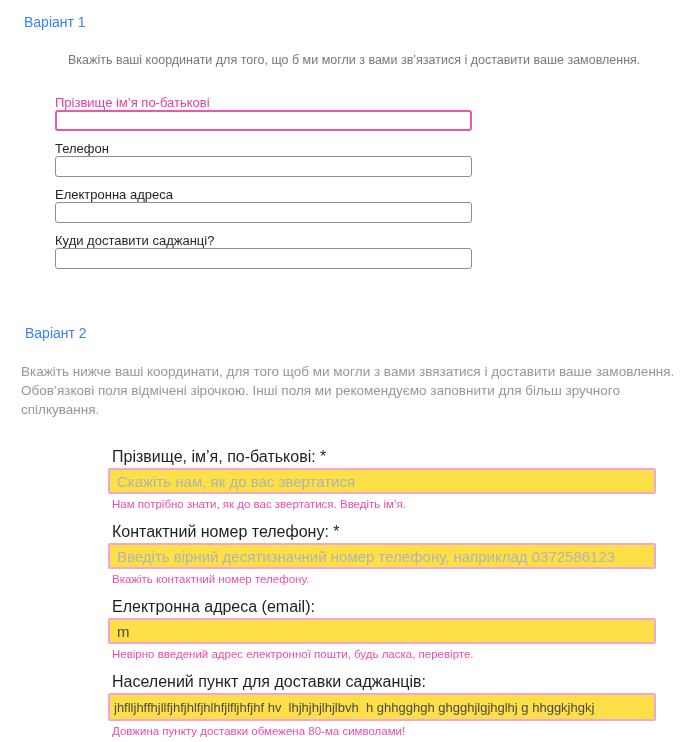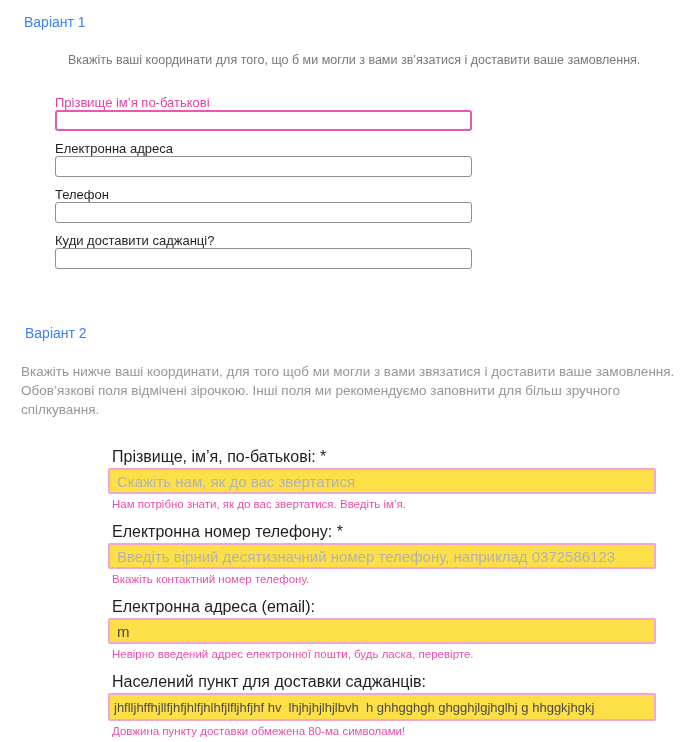--- a/index.html
+++ b/index.html
@@ -68,25 +68,25 @@
     <h2 id="v1-title" class="section-title">Варіант 1</h2>
 
     <p class="intro1">Вкажіть ваші координати для того, що б ми могли з вами зв’язатися і доставити ваше замовлення.</p>
 
     <form class="form1">
       <div class="row">
         <label class="pink">Прізвище ім’я по-батькові</label>
         <input type="text" class="focused" style="">
       </div>
       <div class="row">
-        <label>Електронна адреса</label>
+        <label>Телефон</label>
         <input type="text" style="">
       </div>
       <div class="row">
-        <label>Телефон</label>
+        <label>Електронна адреса</label>
         <input type="text" style="">
       </div>
       <div class="row">
         <label>Куди доставити саджанці?</label>
         <input type="text" style="">
       </div>
     </form>
   </section>
 
   <section>
@@ -95,21 +95,21 @@
     <p class="intro2">Вкажіть нижче ваші координати, для того щоб ми могли з вами звязатися і доставити ваше замовлення. Обов’язкові поля відмічені зірочкою. Інші поля ми рекомендуємо заповнити для більш зручного спілкування.</p>
 
     <form class="form2">
       <div class="row">
         <label>Прізвище, ім’я, по-батькові: *</label>
         <input type="text" placeholder="Скажіть нам, як до вас звертатися" style="">
         <div class="error">Нам потрібно знати, як до вас звертатися. Введіть ім’я.</div>
       </div>
 
       <div class="row">
-        <label>Електронна номер телефону: *</label>
+        <label>Контактний номер телефону: *</label>
         <input type="text" placeholder="Введіть вірний десятизначний номер телефону, наприклад 0372586123" style="">
         <div class="error">Вкажіть контактний номер телефону.</div>
       </div>
 
       <div class="row">
         <label>Електронна адреса (email):</label>
         <input type="text" value="m" style="">
         <div class="error">Невірно введений адрес електронної пошти, будь ласка, перевірте.</div>
       </div>
 

